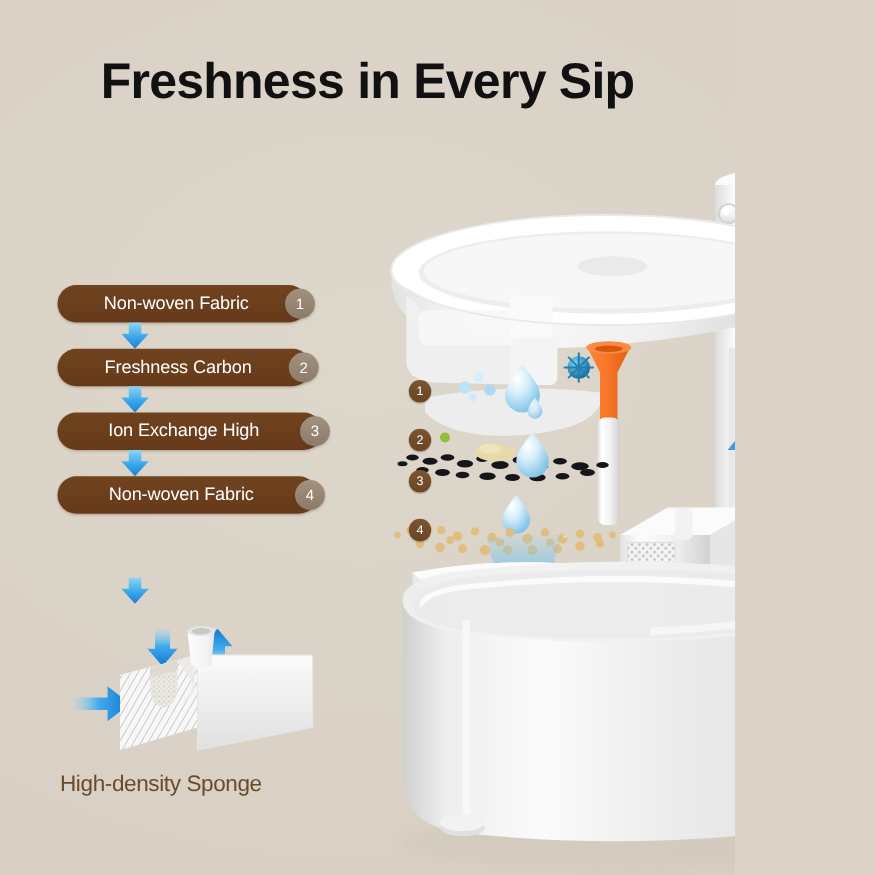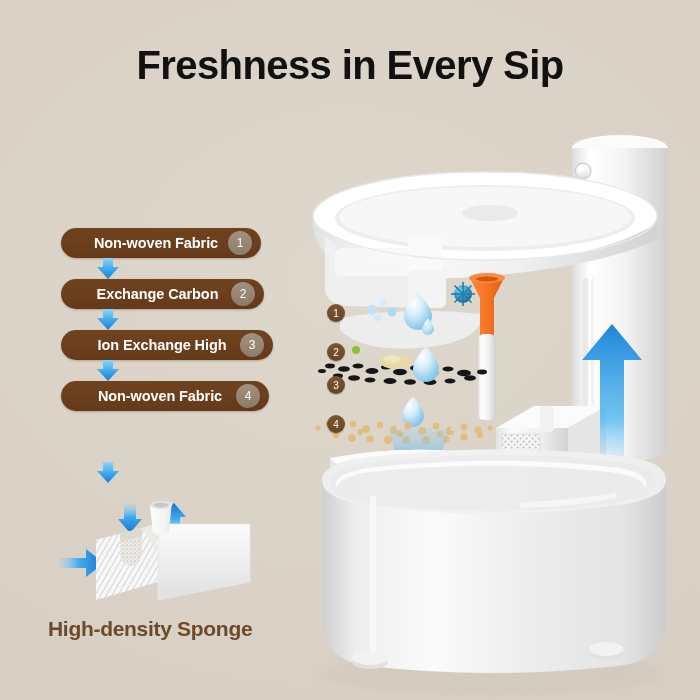--- a/index.html
+++ b/index.html
@@ -8,25 +8,26 @@
   }
   body {
     width: 700px;
     height: 700px;
     overflow: hidden;
     font-family: "Liberation Sans", sans-serif;
     background: #dcd4c9;
   }
   #stage {
     position: relative;
-    width: 700px;
+    width: 580px;
     height: 700px;
     background:
       radial-gradient(ellipse 900px 700px at 50% 40%, #ded7cc 0%, #d9d1c5 55%, #d4cbbe 100%);
     overflow: hidden;
+    padding-left: 8px;
   }
 
   
   .title {
     position: absolute;
     left: 0; right: 0;
     top: 44px;
     text-align: center;
     font-size: 40px;
     font-weight: bold;
@@ -53,32 +54,32 @@
     width: 220px;
   }
   .pill-row {
     position: relative;
     height: 30px;
     margin-bottom: 21px;
   }
   .pill-row:last-child { margin-bottom: 0; }
   .pill {
     position: absolute;
-    left: 15px;
+    left: 0;
     top: 0;
     height: 30px;
     border-radius: 15px;
     background: linear-gradient(180deg, #70431f 0%, #66391a 100%);
     box-shadow: 0 1px 2px rgba(80,50,25,0.3);
     display: flex;
     align-items: center;
     justify-content: center;
     color: #ffffff;
     font-size: 14.5px;
-    font-weight: 700;
+    font-weight: 400;
     letter-spacing: -0.1px;
     padding: 0 26px 0 16px;
     box-sizing: border-box;
     white-space: nowrap;
   }
   .pill-1 { width: 200px; }
   .pill-2 { width: 203px; }
   .pill-3 { width: 212px; }
   .pill-4 { width: 208px; }
   .pill-badge {
@@ -118,22 +119,22 @@
     position: absolute;
     left: 58px;
     top: 488px;
     width: 215px;
     height: 120px;
   }
   .sponge-label {
     position: absolute;
     left: 48px;
     top: 617px;
-    font-size: 21px;
-    font-weight: bold;
+    font-size: 18px;
+    font-weight: normal;
     color: #6b4a2a;
     letter-spacing: -0.3px;
   }
 
   
   .product {
     position: absolute;
     left: 300px;
     top: 128px;
     width: 400px;
@@ -404,21 +405,21 @@
 
     <div class="pill-row">
       <div class="pill pill-1">
         <span>Non-woven Fabric</span>
       </div>
       <div class="pill-badge b1">1</div>
     </div>
 
     <div class="pill-row">
       <div class="pill pill-2">
-        <span>Exchange Carbon</span>
+        <span>Freshness Carbon</span>
       </div>
       <div class="pill-badge b2">2</div>
     </div>
 
     <div class="pill-row">
       <div class="pill pill-3">
         <span>Ion Exchange High</span>
       </div>
       <div class="pill-badge b3">3</div>
     </div>

